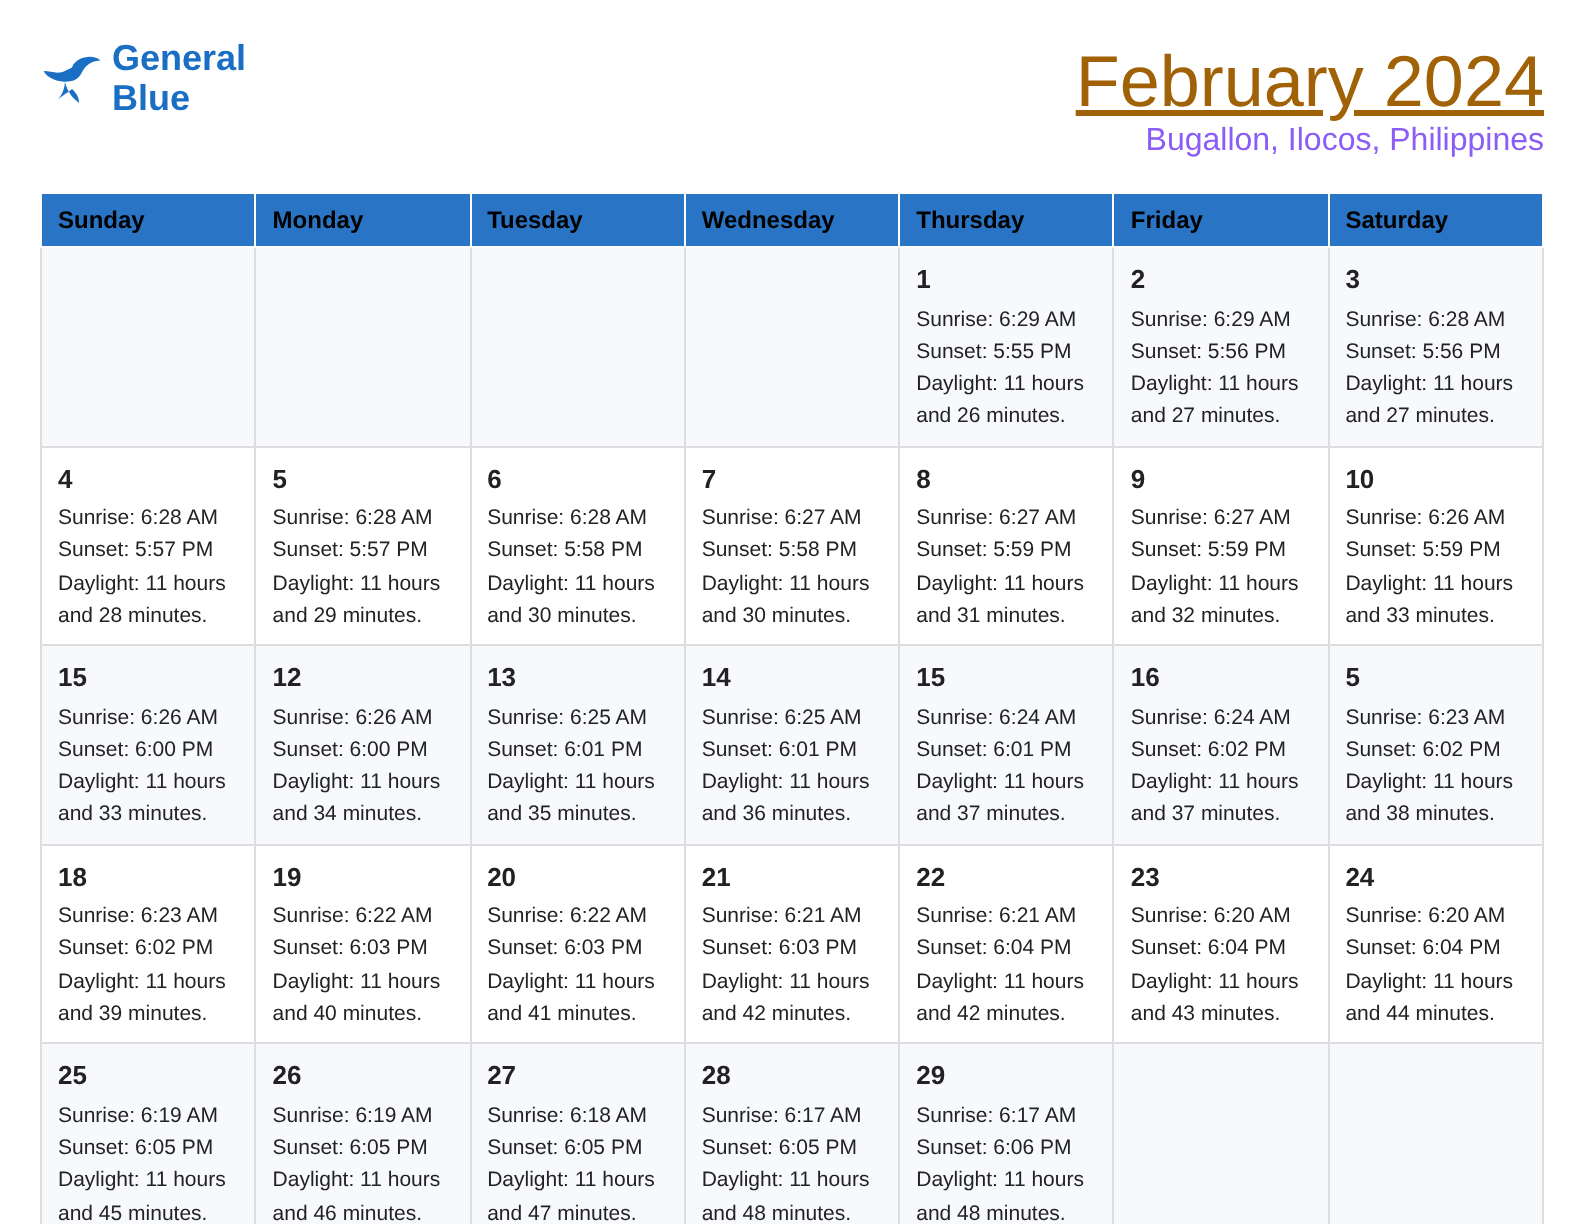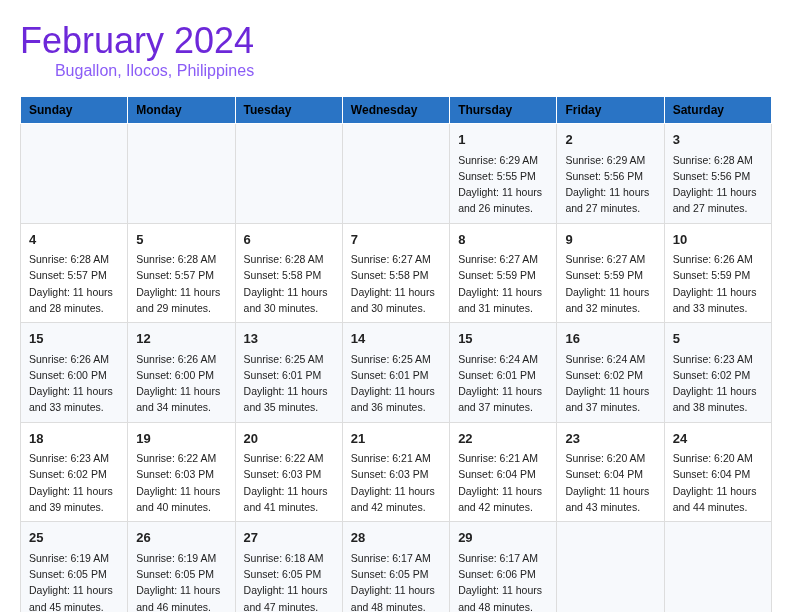--- a/index.html
+++ b/index.html
@@ -33,21 +33,22 @@
     .logo-bird {
       width: 32px;
       height: 28px;
     }
     .title-block {
       text-align: right;
     }
     .title-block h1 {
       font-size: 36px;
       font-weight: normal;
-      color: #6d28d9;
+      color: #a16207;
+      text-decoration: underline;
     }
     .title-block h2 {
       font-size: 16px;
       font-weight: normal;
       color: #8b5cf6;
     }
     table {
       width: 100%;
       border-collapse: collapse;
       font-size: 11px;
@@ -88,20 +89,32 @@
     }
     .cell-content {
       font-size: 10.5px;
       line-height: 1.55;
     }
   </style>
 </head>
 <body>
 
 <div class="header">
+  <div class="logo">
+    <svg class="logo-bird" viewBox="0 0 36 30" xmlns="http://www.w3.org/2000/svg">
+      <path d="M18 8 C20 2, 30 0, 34 4 C30 4, 26 6, 24 10 C22 14, 20 16, 14 16 C10 16, 4 14, 2 10 C6 10, 10 12, 14 10 C16 9, 17 8.5, 18 8Z" fill="#1a6fc4"></path>
+      <path d="M14 16 C14 20, 12 24, 10 26 C12 24, 16 22, 18 20 C20 22, 22 24, 22 28 C20 26, 16 24, 14 16Z" fill="#1a6fc4"></path>
+    </svg>
+    <div>
+      <div class="logo-text">
+        <span>General</span><br>
+        <span style="color:#1a6fc4">Blue</span>
+      </div>
+    </div>
+  </div>
   <div class="title-block">
     <h1>February 2024</h1>
     <h2>Bugallon, Ilocos, Philippines</h2>
   </div>
 </div>
 
 <table>
   <thead>
     <tr>
     <th>Sunday</th>

